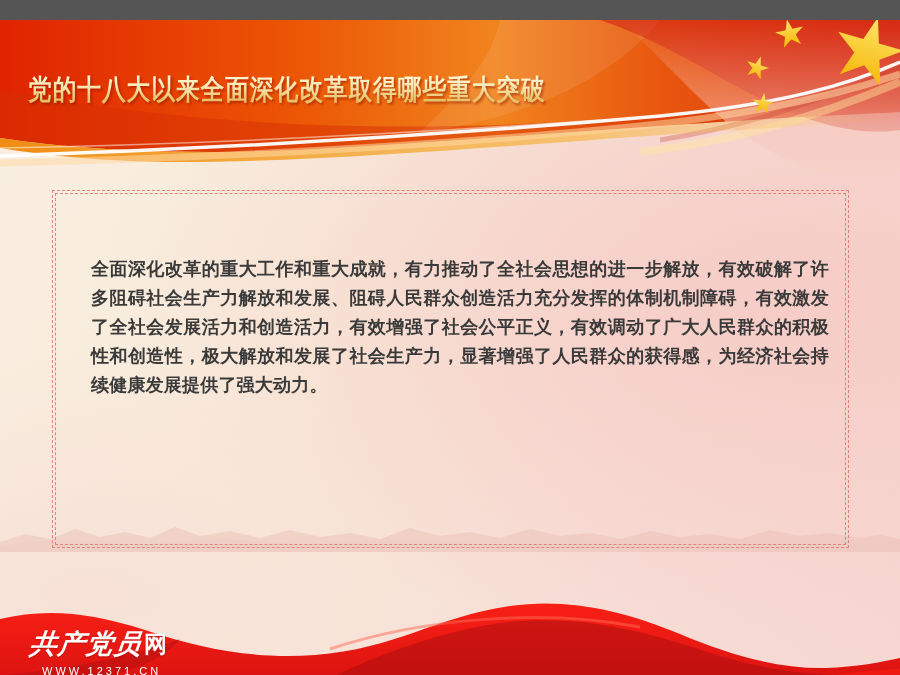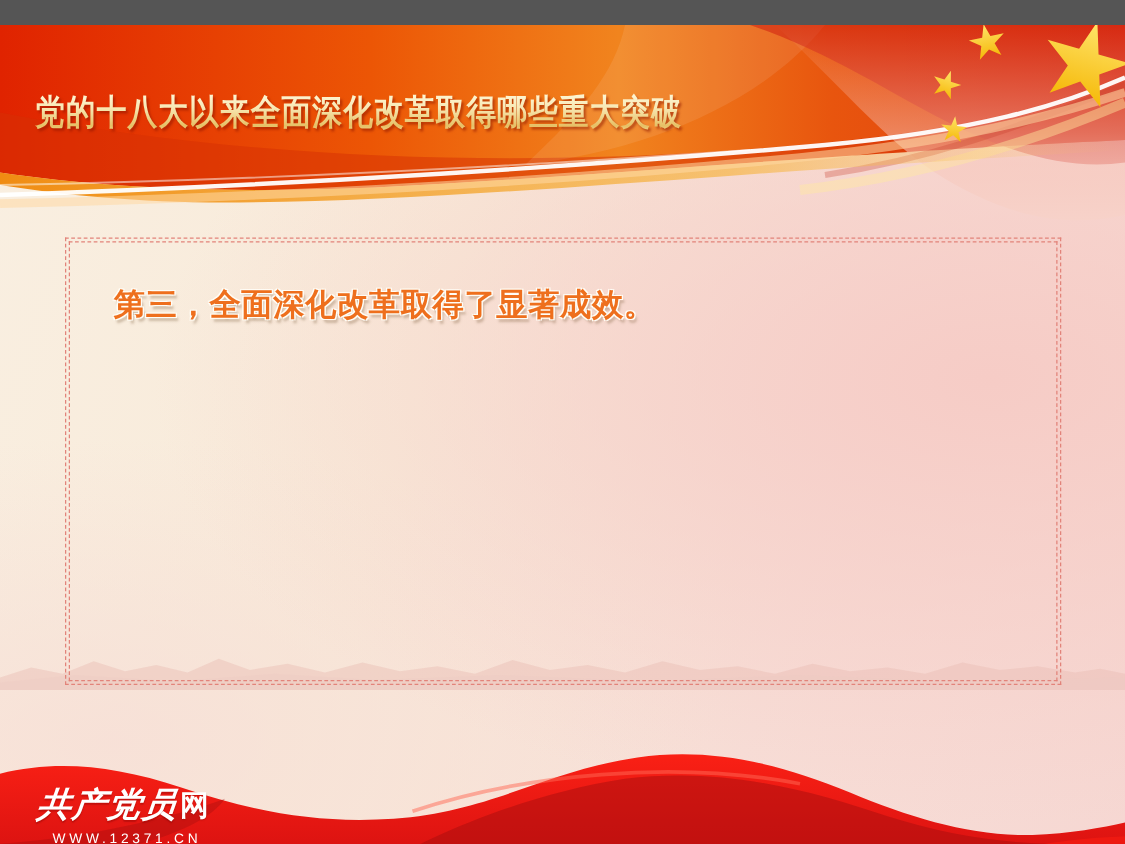--- a/index.html
+++ b/index.html
@@ -121,21 +121,21 @@
       <path d="M0,-1 L0.2245,-0.309 L0.9511,-0.309 L0.3633,0.118 L0.5878,0.809 L0,0.382 L-0.5878,0.809 L-0.3633,0.118 L-0.9511,-0.309 L-0.2245,-0.309 Z" transform="translate(790,14) scale(15) rotate(-12)"></path>
       <path d="M0,-1 L0.2245,-0.309 L0.9511,-0.309 L0.3633,0.118 L0.5878,0.809 L0,0.382 L-0.5878,0.809 L-0.3633,0.118 L-0.9511,-0.309 L-0.2245,-0.309 Z" transform="translate(757,48) scale(12) rotate(18)"></path>
       <path d="M0,-1 L0.2245,-0.309 L0.9511,-0.309 L0.3633,0.118 L0.5878,0.809 L0,0.382 L-0.5878,0.809 L-0.3633,0.118 L-0.9511,-0.309 L-0.2245,-0.309 Z" transform="translate(763,84) scale(11) rotate(6)"></path>
     </g>
   </svg>
 
   <div class="banner-title">党的十八大以来全面深化改革取得哪些重大突破</div>
 
   <div class="card">
     <div class="card-inner">
-      <h2 class="card-heading">第三，全面深化改革取得了显著成效。</h2>
+      <p class="card-body">全面深化改革的重大工作和重大成就，有力推动了全社会思想的进一步解放，有效破解了许多阻碍社会生产力解放和发展、阻碍人民群众创造活力充分发挥的体制机制障碍，有效激发了全社会发展活力和创造活力，有效增强了社会公平正义，有效调动了广大人民群众的积极性和创造性，极大解放和发展了社会生产力，显著增强了人民群众的获得感，为经济社会持续健康发展提供了强大动力。</p>
     </div>
   </div>
 
   <svg class="ribbon-svg" width="900" height="120" viewBox="0 0 900 120">
     <defs>
       <linearGradient id="gRib" x1="0" y1="0" x2="0" y2="1">
         <stop offset="0" stop-color="#fa2015"></stop>
         <stop offset="1" stop-color="#d51010"></stop>
       </linearGradient>
     </defs>

